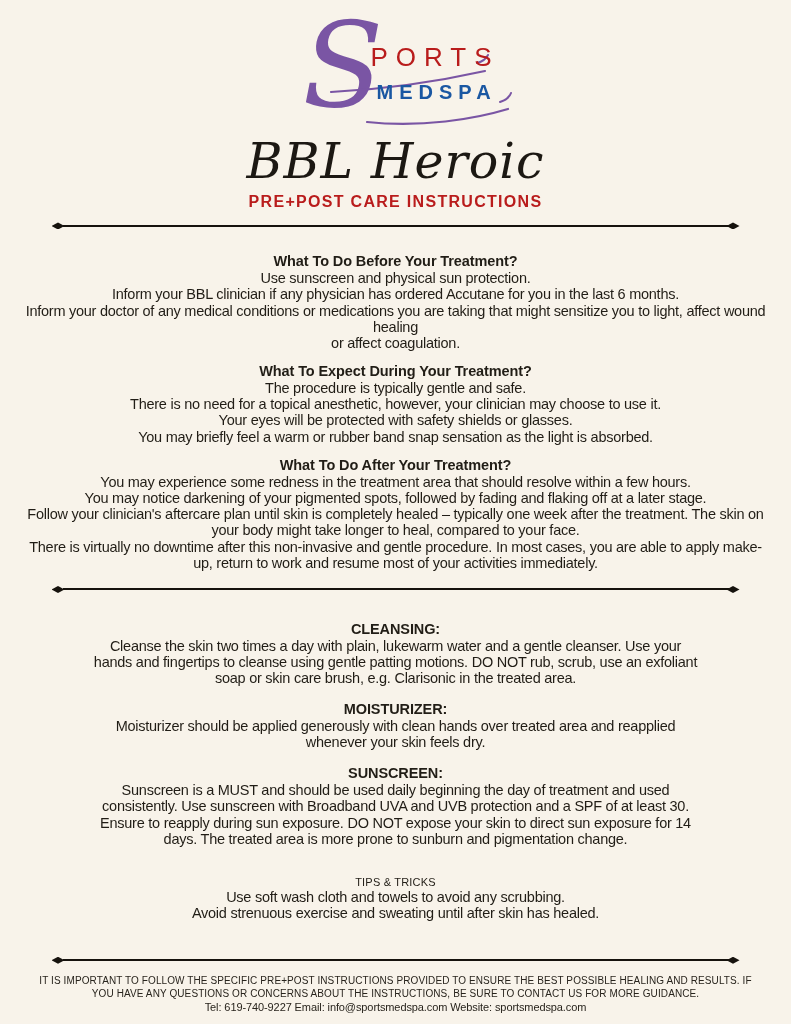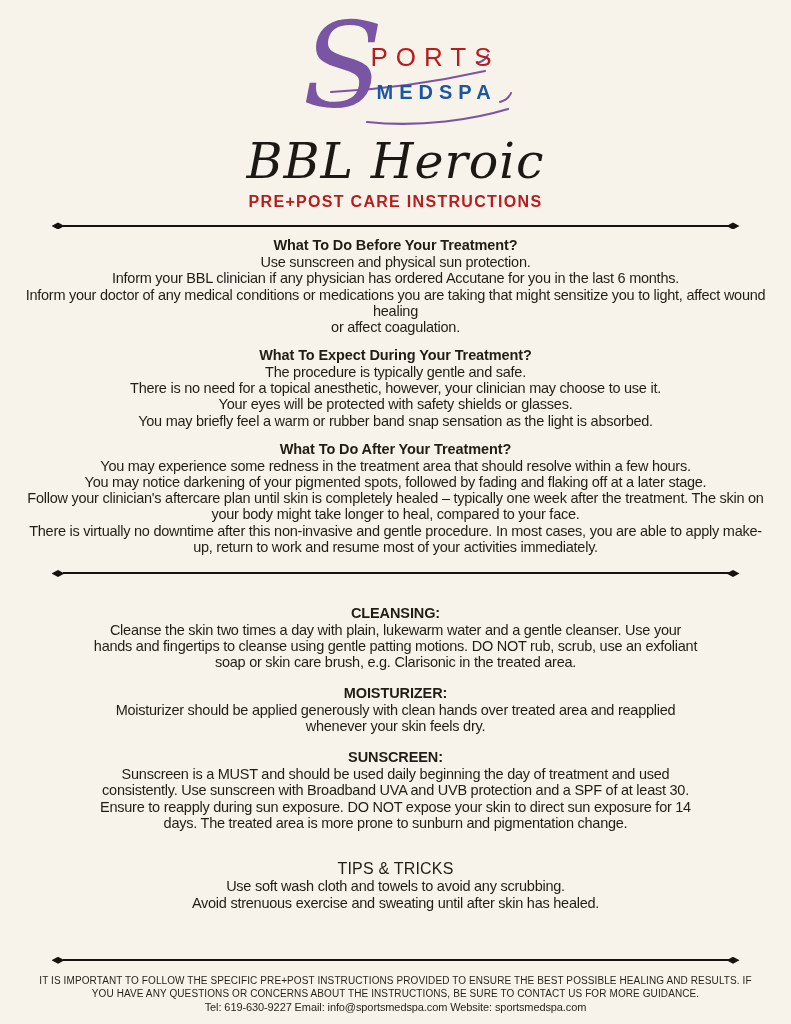--- a/index.html
+++ b/index.html
@@ -69,35 +69,35 @@
   .divider .dia {
     width: 13px; height: 7px; margin: 0 -2px;
     background: #16120d;
     clip-path: polygon(0 50%, 50% 0, 100% 50%, 50% 100%);
   }
   .divider.d1 { margin-top: 11px; }
   .divider.d2 { margin-top: 15px; }
 
   
   .instr { max-width: 752px; margin: 12px auto 0; }
-  .instr.first { margin-top: 8px; }
+  .instr.first { margin-top: 24px; }
   .sec-heading {
     margin: 0; font-size: 14.5px; font-weight: 700;
     line-height: 1.15; letter-spacing: -0.1px;
   }
   .line {
     margin: 0; font-size: 14.5px; line-height: 1.12;
     letter-spacing: -0.25px;
   }
 
   
   .care { max-width: 608px; margin: 15px auto 0; }
   .care.first { margin-top: 28px; }
   .care.tips { margin-top: 29px; }
-  .care .sec-heading.light { font-weight: 400; font-size: 16px; letter-spacing: 0.2px; }
+  .care .sec-heading.light { font-weight: 400; font-size: 11px; letter-spacing: 0.2px; }
 
   
   .footer { position: absolute; left: 0; right: 0; bottom: 11px; }
   .notice {
     max-width: 728px;
     margin: 10px auto 0;
     font-size: 10px; line-height: 1.32; letter-spacing: 0.1px;
     color: #28241d;
   }
   .contact { margin: 1px 0 0; font-size: 11px; letter-spacing: -0.1px; color: #28241d; }
@@ -179,16 +179,16 @@
     <p class="line">Avoid strenuous exercise and sweating until after skin has healed.</p>
   </section>
 
   <div class="footer">
     <div class="divider d3">
       <span class="dia"></span>
       <span class="ln"></span>
       <span class="dia"></span>
     </div>
     <p class="notice">IT IS IMPORTANT TO FOLLOW THE SPECIFIC PRE+POST INSTRUCTIONS PROVIDED TO ENSURE THE BEST POSSIBLE HEALING AND RESULTS. IF YOU HAVE ANY QUESTIONS OR CONCERNS ABOUT THE INSTRUCTIONS, BE SURE TO CONTACT US FOR MORE GUIDANCE.</p>
-    <p class="contact">Tel: 619-630-9227 Email: info@sportsmedspa.com Website: sportsmedspa.com</p>
+    <p class="contact">Tel: 619-740-9227 Email: info@sportsmedspa.com Website: sportsmedspa.com</p>
   </div>
 
 </div>
 
 </body></html>

